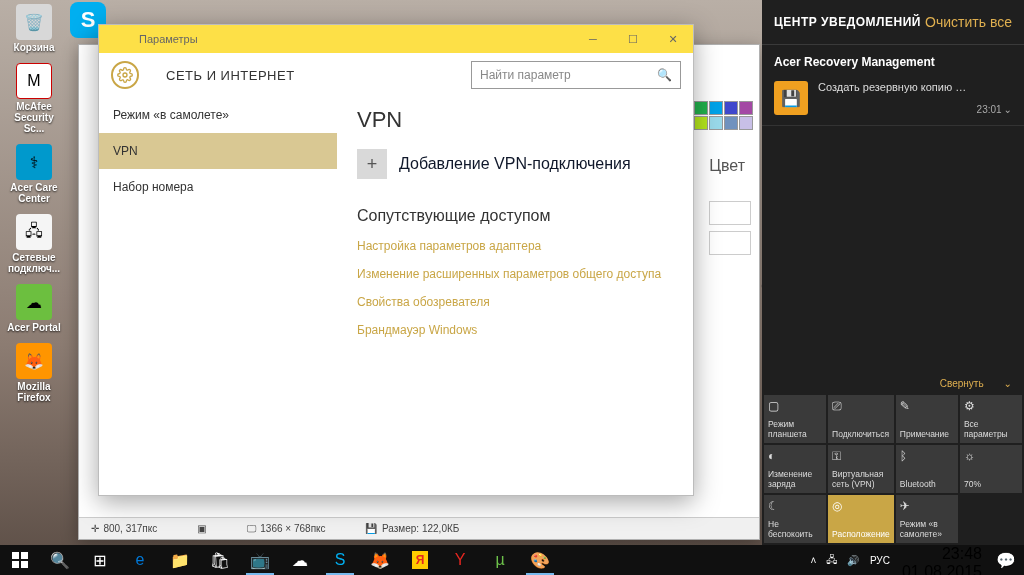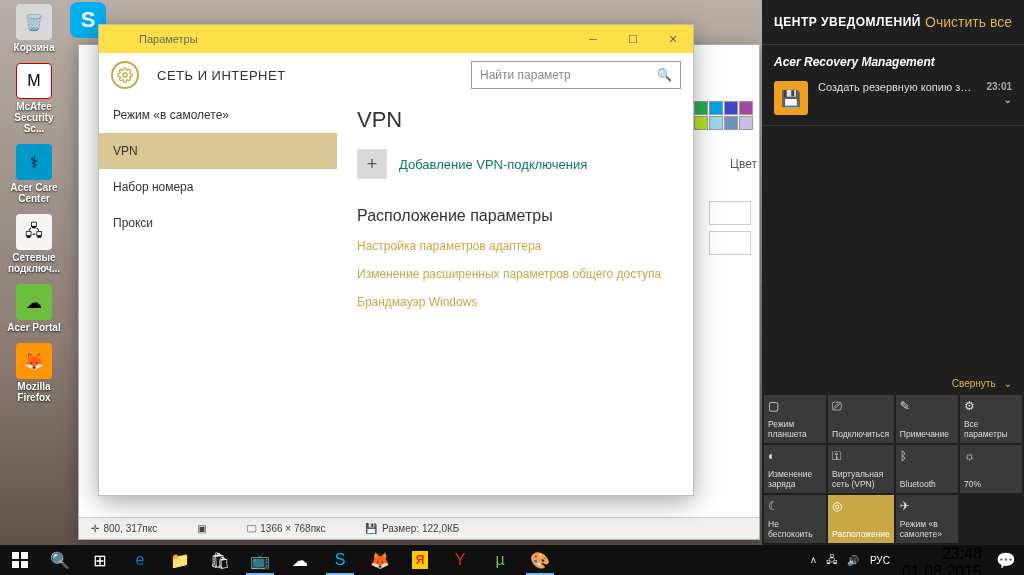--- a/index.html
+++ b/index.html
@@ -17,57 +17,57 @@
   .firefox{background:#ff9500;border-radius:50%;}
   .skype-d{position:absolute;top:2px;left:70px;width:36px;height:36px;background:#00aff0;border-radius:8px;display:flex;align-items:center;justify-content:center;color:#fff;font-weight:bold;font-size:22px;}
 
   
   .paint-window{position:absolute;top:44px;left:78px;width:682px;height:496px;background:#fff;border:1px solid #b0b0b0;box-shadow:0 4px 16px rgba(0,0,0,.3);}
   .paint-back{position:absolute;top:46px;left:3px;width:68px;height:36px;display:flex;align-items:center;justify-content:center;background:#fff;border-right:1px solid #ddd;}
   .paint-colors{position:absolute;top:56px;right:6px;display:grid;grid-template-columns:repeat(10,14px);gap:1px;}
   .cswatch{width:14px;height:14px;border:1px solid #999;}
   .paint-footer{position:absolute;bottom:0;left:0;right:0;height:22px;background:#f0f0f0;border-top:1px solid #ccc;display:flex;align-items:center;gap:40px;padding:0 12px;font-size:10px;color:#444;}
   .paint-footer .fi{display:flex;align-items:center;gap:4px;}
-  .paint-label{position:absolute;top:112px;right:2px;font-size:12px;color:#555;}
+  .paint-label{position:absolute;top:112px;right:14px;font-size:16px;color:#555;}
 
   
   .settings{position:absolute;top:24px;left:98px;width:596px;height:472px;background:#fff;border:1px solid #bcbcbc;box-shadow:0 6px 24px rgba(0,0,0,.35);display:flex;flex-direction:column;}
   .s-titlebar{height:28px;display:flex;align-items:center;padding-left:40px;color:#666;font-size:11px;background:#fde047;}
   .s-title-controls{position:absolute;top:0;right:0;display:flex;}
   .s-tc{width:40px;height:28px;display:flex;align-items:center;justify-content:center;color:#666;cursor:pointer;}
-  .s-header{height:44px;display:flex;align-items:center;padding:0 12px;gap:18px;}
+  .s-header{height:44px;display:flex;align-items:center;padding:0 12px;gap:27px;}
   .s-gear{width:28px;height:28px;border:2px solid #c9a646;border-radius:50%;display:flex;align-items:center;justify-content:center;color:#c9a646;}
   .s-header-title{font-size:13px;letter-spacing:.5px;color:#333;}
   .s-search{margin-left:auto;width:210px;height:28px;border:1px solid #999;display:flex;align-items:center;padding:0 8px;color:#888;font-size:12px;}
   .s-search .ph{flex:1;}
   .s-body{flex:1;display:flex;overflow:hidden;}
   .s-nav{width:238px;background:#fff;}
   .s-nav-item{height:36px;display:flex;align-items:center;padding-left:14px;font-size:12px;color:#333;cursor:pointer;}
   .s-nav-item.active{background:#d9c893;}
   .s-main{flex:1;padding:10px 22px 0 20px;}
   .s-main h2{font-size:22px;font-weight:400;color:#333;margin-bottom:16px;}
   .add-vpn{display:flex;align-items:center;gap:12px;margin-bottom:28px;cursor:pointer;}
   .add-plus{width:30px;height:30px;background:#d9d9d9;display:flex;align-items:center;justify-content:center;font-size:18px;color:#555;}
-  .add-lbl{font-size:13px;color:#0f766e;}
+  .add-lbl{font-size:16px;color:#0f172a;}
   .rel-title{font-size:16px;color:#333;margin-bottom:14px;}
   .rel-link{display:block;font-size:12px;color:#c9a646;margin-bottom:14px;cursor:pointer;}
   .hidden-con{position:absolute;top:234px;right:-64px;font-size:11px;color:#333;}
 
   
   .ac{position:absolute;top:0;right:0;width:262px;height:545px;background:#1f1f1f;color:#fff;display:flex;flex-direction:column;}
   .ac-head{height:44px;display:flex;align-items:center;justify-content:space-between;padding:0 12px;}
   .ac-title{font-size:12px;font-weight:600;letter-spacing:.5px;}
   .ac-clear{font-size:14px;color:#e0b050;cursor:pointer;}
-  .ac-app{padding:10px 12px 6px;font-size:12px;font-weight:600;border-top:1px solid #3a3a3a;font-style:italic;}
+  .ac-app{padding:10px 12px 6px;font-size:12px;font-weight:600;border-top:1px solid #3a3a3a;}
   .ac-notif{display:flex;gap:10px;padding:6px 12px 10px;border-bottom:1px solid #333;}
   .ac-nicon{width:34px;height:34px;background:#f0a020;border-radius:3px;display:flex;align-items:center;justify-content:center;}
   .ac-ntxt{flex:1;font-size:11px;color:#ddd;white-space:nowrap;overflow:hidden;text-overflow:ellipsis;}
   .ac-ntime{font-size:10px;color:#aaa;}
   .ac-spacer{flex:1;}
-  .ac-collapse{align-self:flex-end;padding:6px 12px;font-size:10px;color:#e0b050;display:flex;align-items:center;gap:8px;cursor:pointer;}
+  .ac-collapse{align-self:flex-end;padding:6px 12px;font-size:10px;color:#e0b050;display:flex;align-items:center;gap:20px;cursor:pointer;}
   .ac-tiles{display:grid;grid-template-columns:repeat(4,1fr);grid-auto-rows:48px;gap:2px;padding:0 2px 2px;}
   .tile{background:#3a3a3a;display:flex;flex-direction:column;justify-content:flex-end;padding:4px;font-size:8.5px;color:#ddd;cursor:pointer;position:relative;}
   .tile.active{background:#c9a646;color:#fff;}
   .tile .ticon{position:absolute;top:4px;left:4px;font-size:12px;}
 
   
   .taskbar{position:absolute;bottom:0;left:0;right:0;height:30px;background:#101010;display:flex;align-items:stretch;}
   .tb-btn{width:40px;display:flex;align-items:center;justify-content:center;color:#fff;cursor:pointer;position:relative;}
   .tb-btn.running::after{content:"";position:absolute;bottom:0;left:6px;right:6px;height:2px;background:#76b9ed;}
   .tb-spacer{flex:1;}
@@ -170,46 +170,46 @@
       <div class="s-search">
         <span class="ph">Найти параметр</span>
         <span>🔍</span>
       </div>
     </div>
     <div class="s-body">
       <div class="s-nav">
         <div class="s-nav-item">Режим «в самолете»</div>
         <div class="s-nav-item active">VPN</div>
         <div class="s-nav-item">Набор номера</div>
-        <div class="s-nav-item">Прокси</div>
       </div>
       <div class="s-main">
         <h2>VPN</h2>
         <div class="add-vpn">
           <div class="add-plus">+</div>
           <div class="add-lbl">Добавление VPN-подключения</div>
         </div>
-        <div class="rel-title">Расположение параметры</div>
+        <div class="rel-title">Сопутствующие доступом</div>
         <a class="rel-link">Настройка параметров адаптера</a>
         <a class="rel-link">Изменение расширенных параметров общего доступа</a>
+        <a class="rel-link">Свойства обозревателя</a>
         <a class="rel-link">Брандмауэр Windows</a>
       </div>
     </div>
   </div>
 
   <div class="ac">
     <div class="ac-head">
       <div class="ac-title">ЦЕНТР УВЕДОМЛЕНИЙ</div>
       <div class="ac-clear">Очистить все</div>
     </div>
     <div class="ac-app">Acer Recovery Management</div>
     <div class="ac-notif">
       <div class="ac-nicon">💾</div>
       <div class="ac-ntxt">Создать резервную копию заводс</div>
-      <div style="display:flex;flex-direction:column;align-items:flex-end;gap:2px;font-weight:bold;">
+      <div style="display:flex;align-items:flex-end;gap:2px;">
         <div class="ac-ntime">23:01</div>
         <div style="color:#aaa;font-size:10px;">⌄</div>
       </div>
     </div>
     <div class="ac-spacer"></div>
     <div class="ac-collapse">
       <span>Свернуть</span>
       <span>⌄</span>
     </div>
     <div class="ac-tiles">

